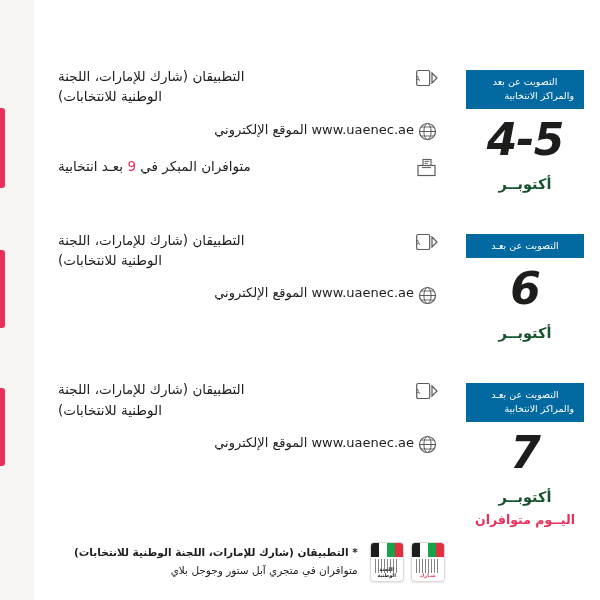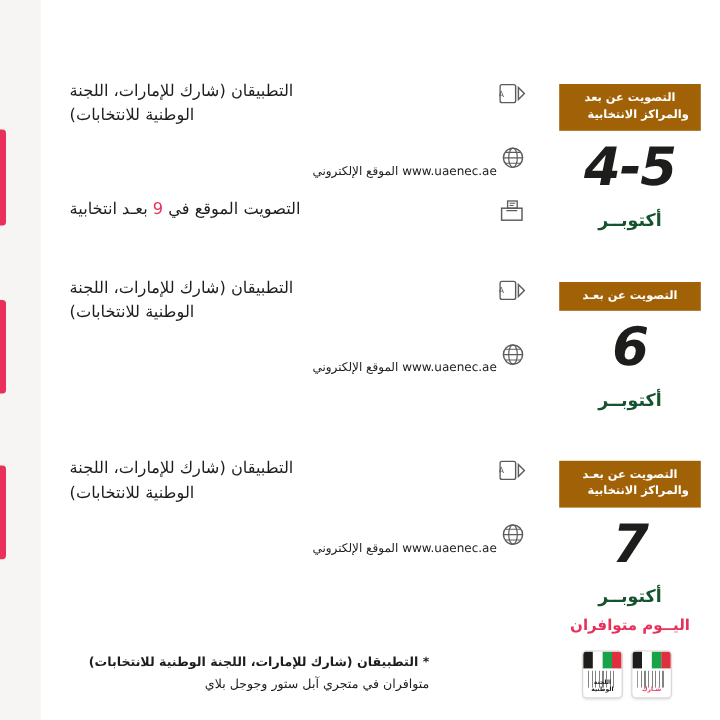--- a/index.html
+++ b/index.html
@@ -46,25 +46,25 @@
 
   
   .datecol {
     width:150px;
     flex:0 0 150px;
     text-align:center;
     padding-top:4px;
   }
   .badge {
     display:inline-block;
-    background:#a16207;
+    background:#0369a1;
     color:#fff;
     font-size:9.5px;
     line-height:1.45;
-    font-weight:bold;
+    font-weight:normal;
     padding:5px 10px 6px 10px;
     letter-spacing:0.3px;
     min-width:118px;
   }
   .badge .l2 { display:block;text-align:right; }
   .bignum {
     font-size:44px;
     font-weight:bold;
     color:#1d1d1b;
     line-height:1.0;
@@ -105,41 +105,41 @@
   .ltext {
     flex:1 1 auto;
     text-align:left;
     font-size:13.5px;
     font-weight:normal;
     color:#1d1d1b;
     line-height:1.5;
     padding-left:8px;
     direction:rtl;
   }
-  .ltext.latin { direction:ltr; text-align:right; font-size:10px;margin-top:16px; }
+  .ltext.latin { direction:ltr; text-align:right; font-size:13px; }
   .hl { color:#e8305a; }
   .ico {
     flex:0 0 26px;
     width:26px; height:22px;
     margin-top:1px;
     display:flex;
     align-items:center;
     justify-content:center;
     color:#5b5b5b;
   }
   .ico svg { display:block; }
 
   
   .footer {
     position:absolute;
     left:0; right:0; bottom:18px;
     display:flex;
     flex-direction:row;
     align-items:center;
-    justify-content:space-between;
+    justify-content:flex-end;
     gap:12px;
     padding:0 40px;
   }
   .ftext {
     text-align:right;
     direction:rtl;
     font-size:10.5px;
     color:#1d1d1b;
     font-weight:bold;
     line-height:1.7;
@@ -234,21 +234,21 @@
           <div class="ico">
             <svg width="22" height="19" viewBox="0 0 22 19">
               <rect x="2" y="7.5" width="17" height="10" fill="none" stroke="#5b5b5b" stroke-width="1.2"></rect>
               <line x1="6" y1="9.6" x2="15" y2="9.6" stroke="#5b5b5b" stroke-width="1"></line>
               <rect x="7" y="1.5" width="8" height="6" fill="none" stroke="#5b5b5b" stroke-width="1.1"></rect>
               <line x1="8.6" y1="3.4" x2="13.4" y2="3.4" stroke="#5b5b5b" stroke-width="0.9"></line>
               <line x1="8.6" y1="5.3" x2="12" y2="5.3" stroke="#5b5b5b" stroke-width="0.9"></line>
             </svg>
           </div>
           <div class="ltext">
-            <span>التصويت الموقع في </span><span class="hl">9</span><span> بعـد انتخابية</span>
+            <span>متوافران المبكر في </span><span class="hl">9</span><span> بعـد انتخابية</span>
           </div>
         </div>
 
       </div>
     </div>
 
     <div class="row r2">
       <div class="datecol">
         <div class="badge">
           <span>التصويت عن بعـد</span>

